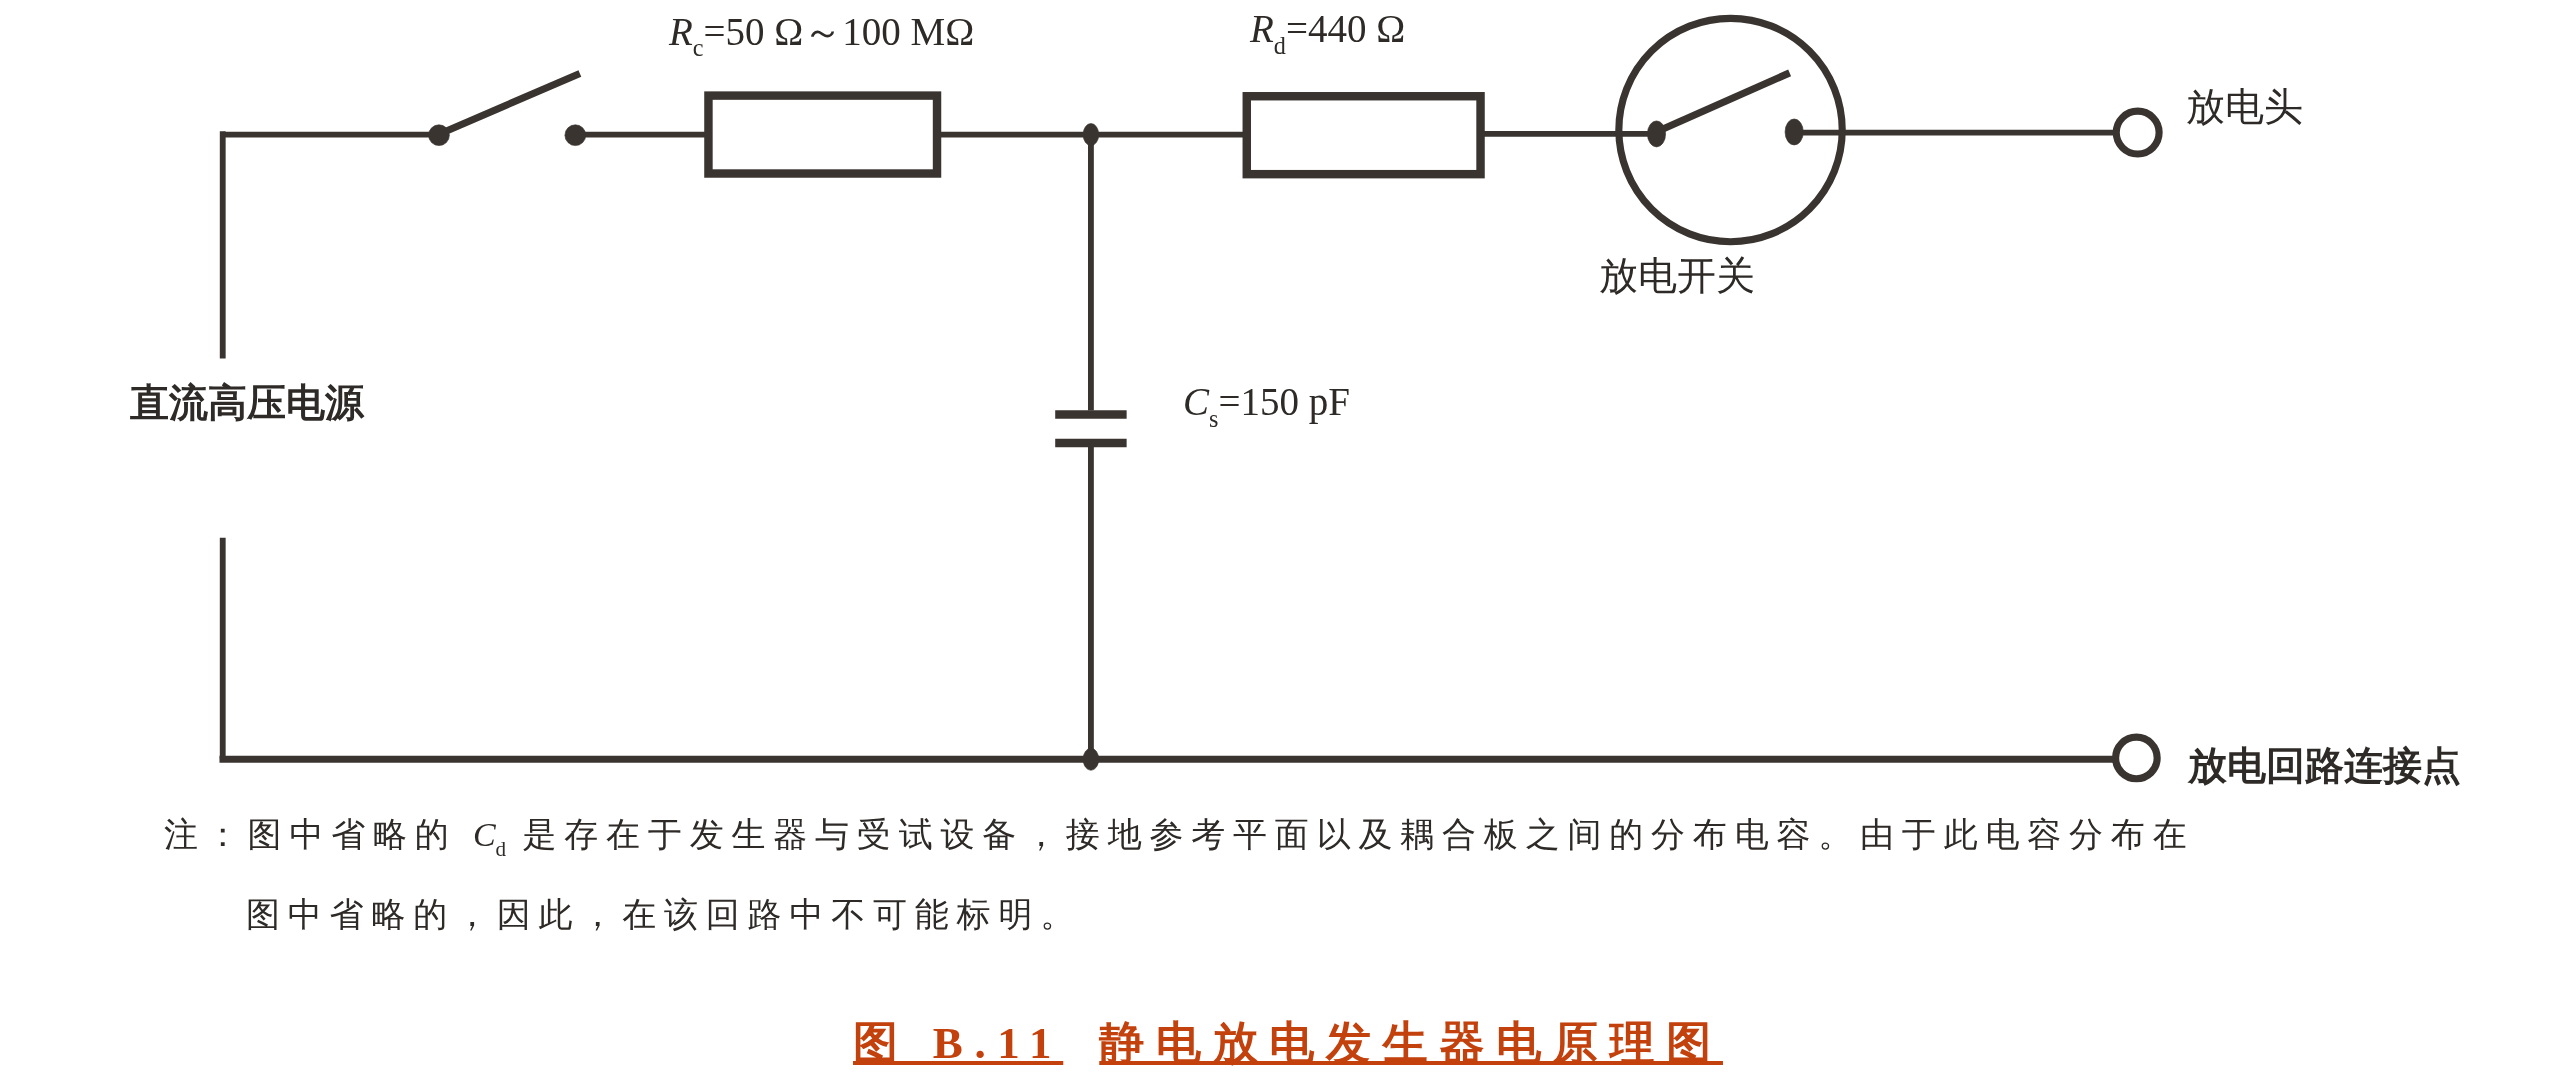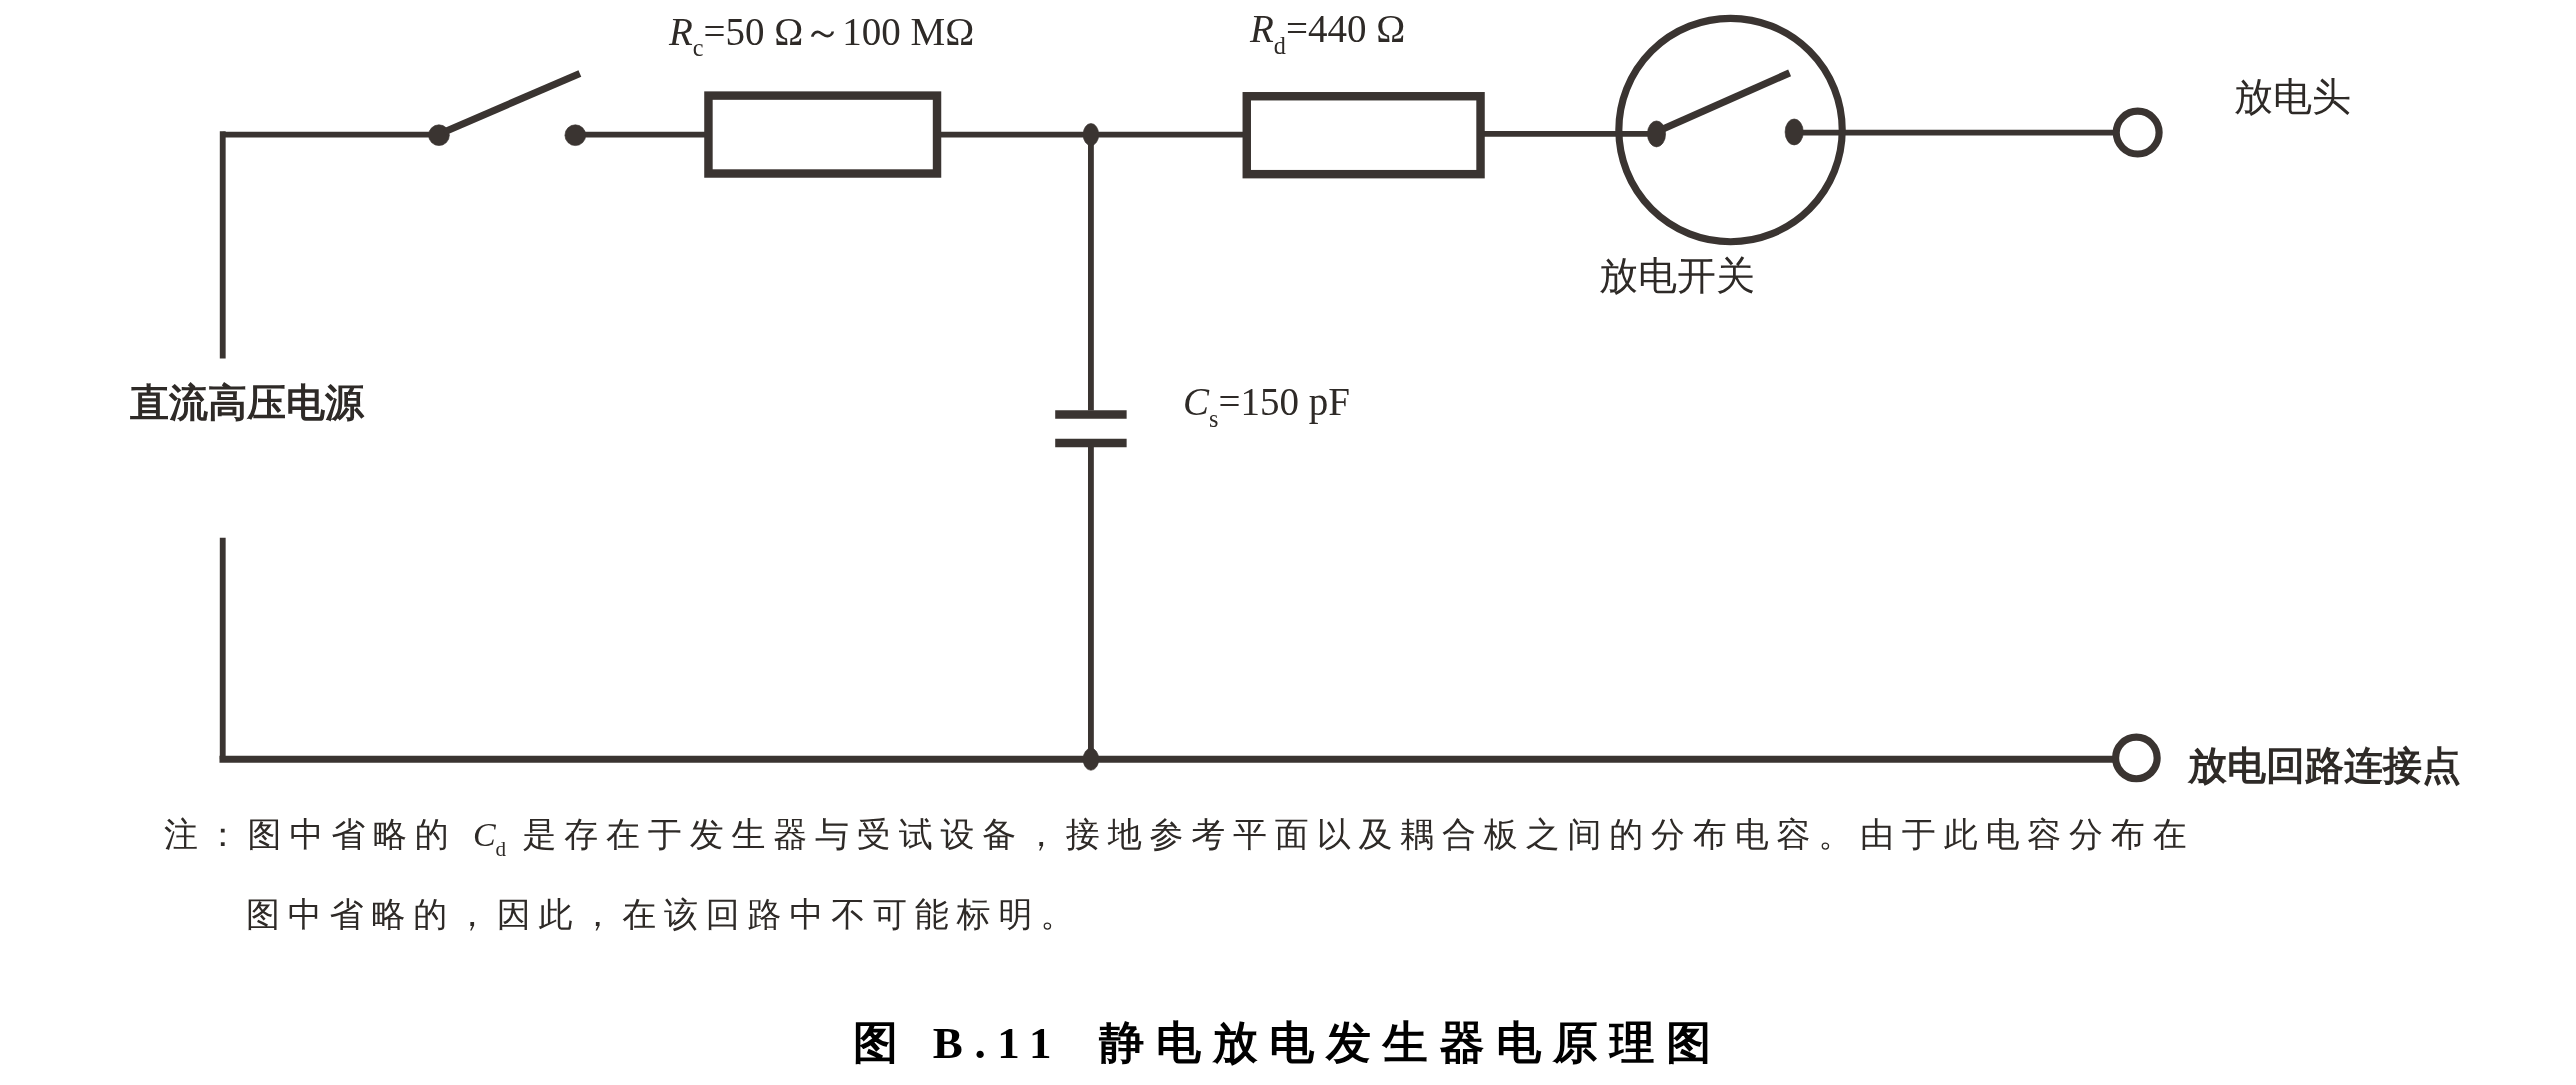--- a/index.html
+++ b/index.html
@@ -31,21 +31,22 @@
   .note-line i{font-style:italic;letter-spacing:0;}
   .note-line sub{font-size:0.62em;line-height:0;position:relative;top:0.12em;letter-spacing:0;}
   .caption{
     position:absolute;
     top:1013px;left:50%;
     transform:translateX(-50%);
     font-size:45px;
     font-weight:bold;
     letter-spacing:11.7px;
     white-space:nowrap;
-    color:#000000;
+    color:#c2410c;
+    text-decoration:underline;
   }
   .caption .gap{display:inline-block;width:36px;}
 </style>
 </head>
 <body>
 
 <div class="canvas">
 
   <svg class="circuit" width="2576" height="1086" viewBox="0 0 3967 1672">
     <g stroke="#3a3431" fill="none">
@@ -95,21 +96,21 @@
   </div>
 
   <div class="lbl" style="left:1183px;top:382px;">
     <i>C</i><sub>s</sub><span>=150 pF</span>
   </div>
 
   <div class="lbl" style="left:130px;top:383px;font-weight:bold;">直流高压电源</div>
 
   <div class="lbl" style="left:1599px;top:256px;">放电开关</div>
 
-  <div class="lbl" style="left:2186px;top:77px;margin-left:48px;">放电头</div>
+  <div class="lbl" style="left:2186px;top:87px;">放电头</div>
 
   <div class="lbl" style="left:2188px;top:729px;font-weight:bold;margin-top:17px;">放电回路连接点</div>
 
   <div class="note-line" style="left:164px;top:812px;">
     <span>注：</span><span>图中省略的 </span><i>C</i><sub>d</sub><span> 是存在于发生器与受试设备，接地参考平面以及耦合板之间的分布电容。由于此电容分布在</span>
   </div>
   <div class="note-line" style="left:246px;top:892px;">图中省略的，因此，在该回路中不可能标明。</div>
 
   <div class="caption">
     <span>图 B.11</span><span class="gap"></span><span>静电放电发生器电原理图</span>

